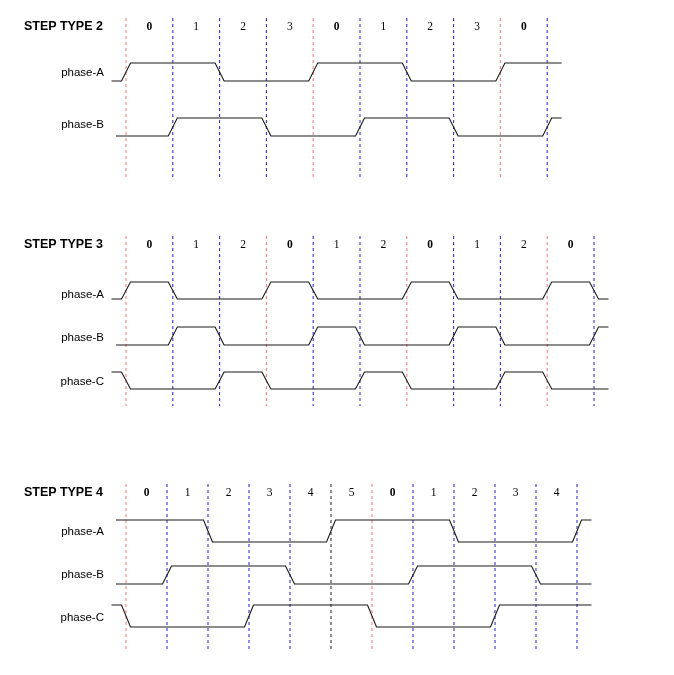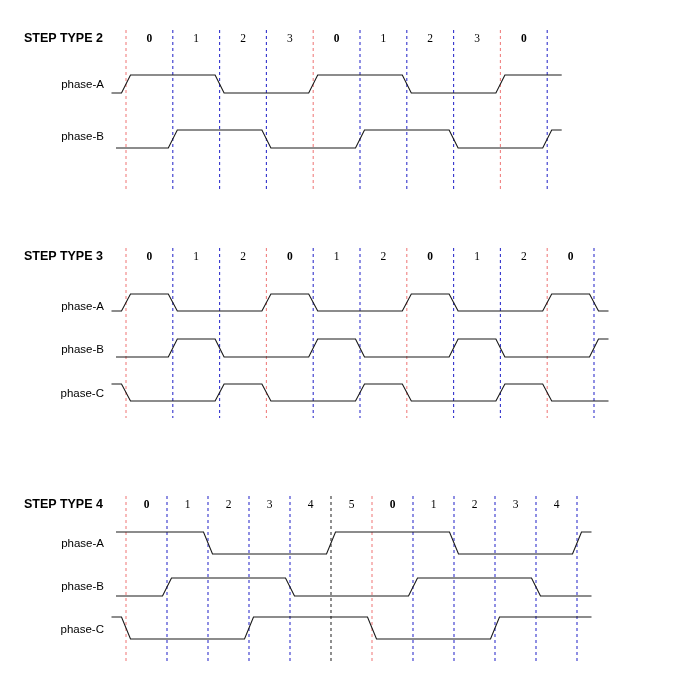--- a/index.html
+++ b/index.html
@@ -12,21 +12,21 @@
     width: 674px;
     height: 675px;
     font-family: "Liberation Sans", sans-serif;
     color: #000000;
     overflow: hidden;
     position: relative;
   }
   #diagram-root {
     position: absolute;
     left: 0;
-    top: 12px;
+    top: 0;
     width: 674px;
     height: 582px;
   }
   svg#timing-svg {
     display: block;
     width: 674px;
     height: 675px;
     background: #ffffff;
   }
   text.block-title {

